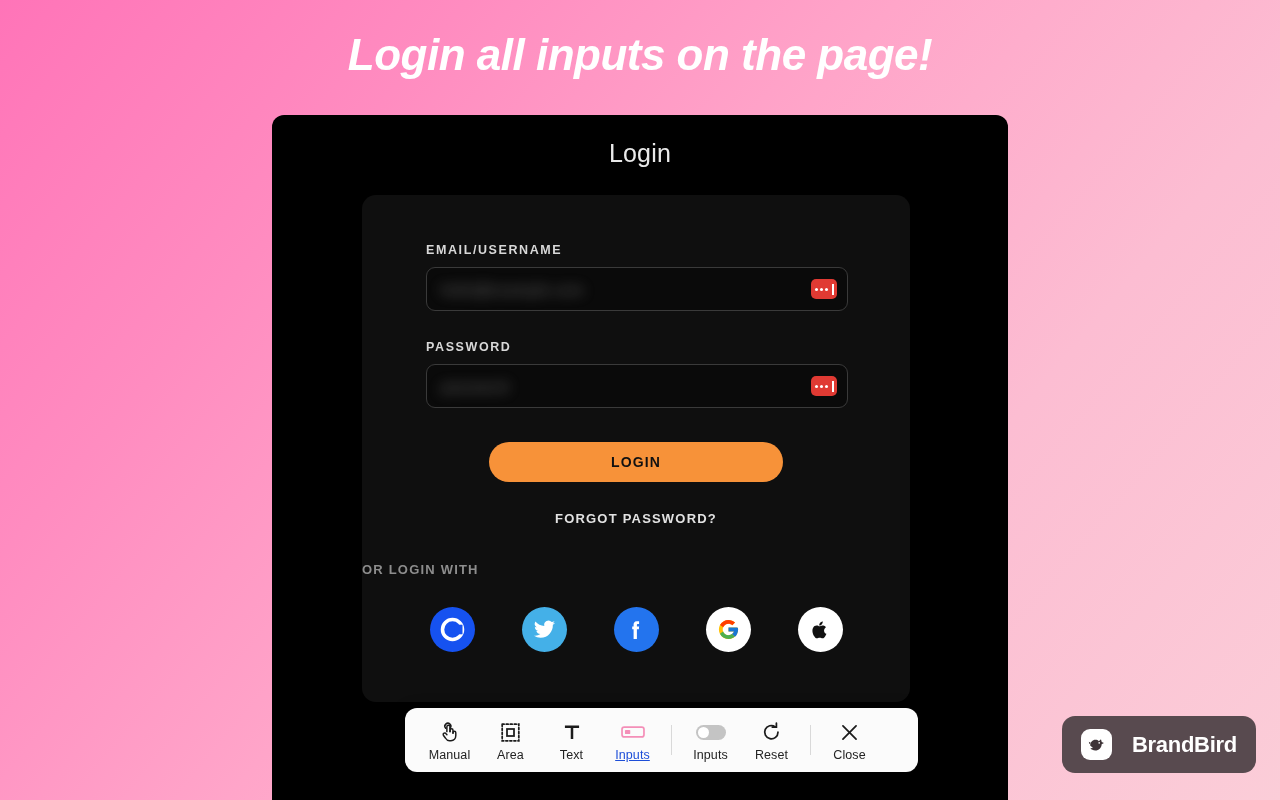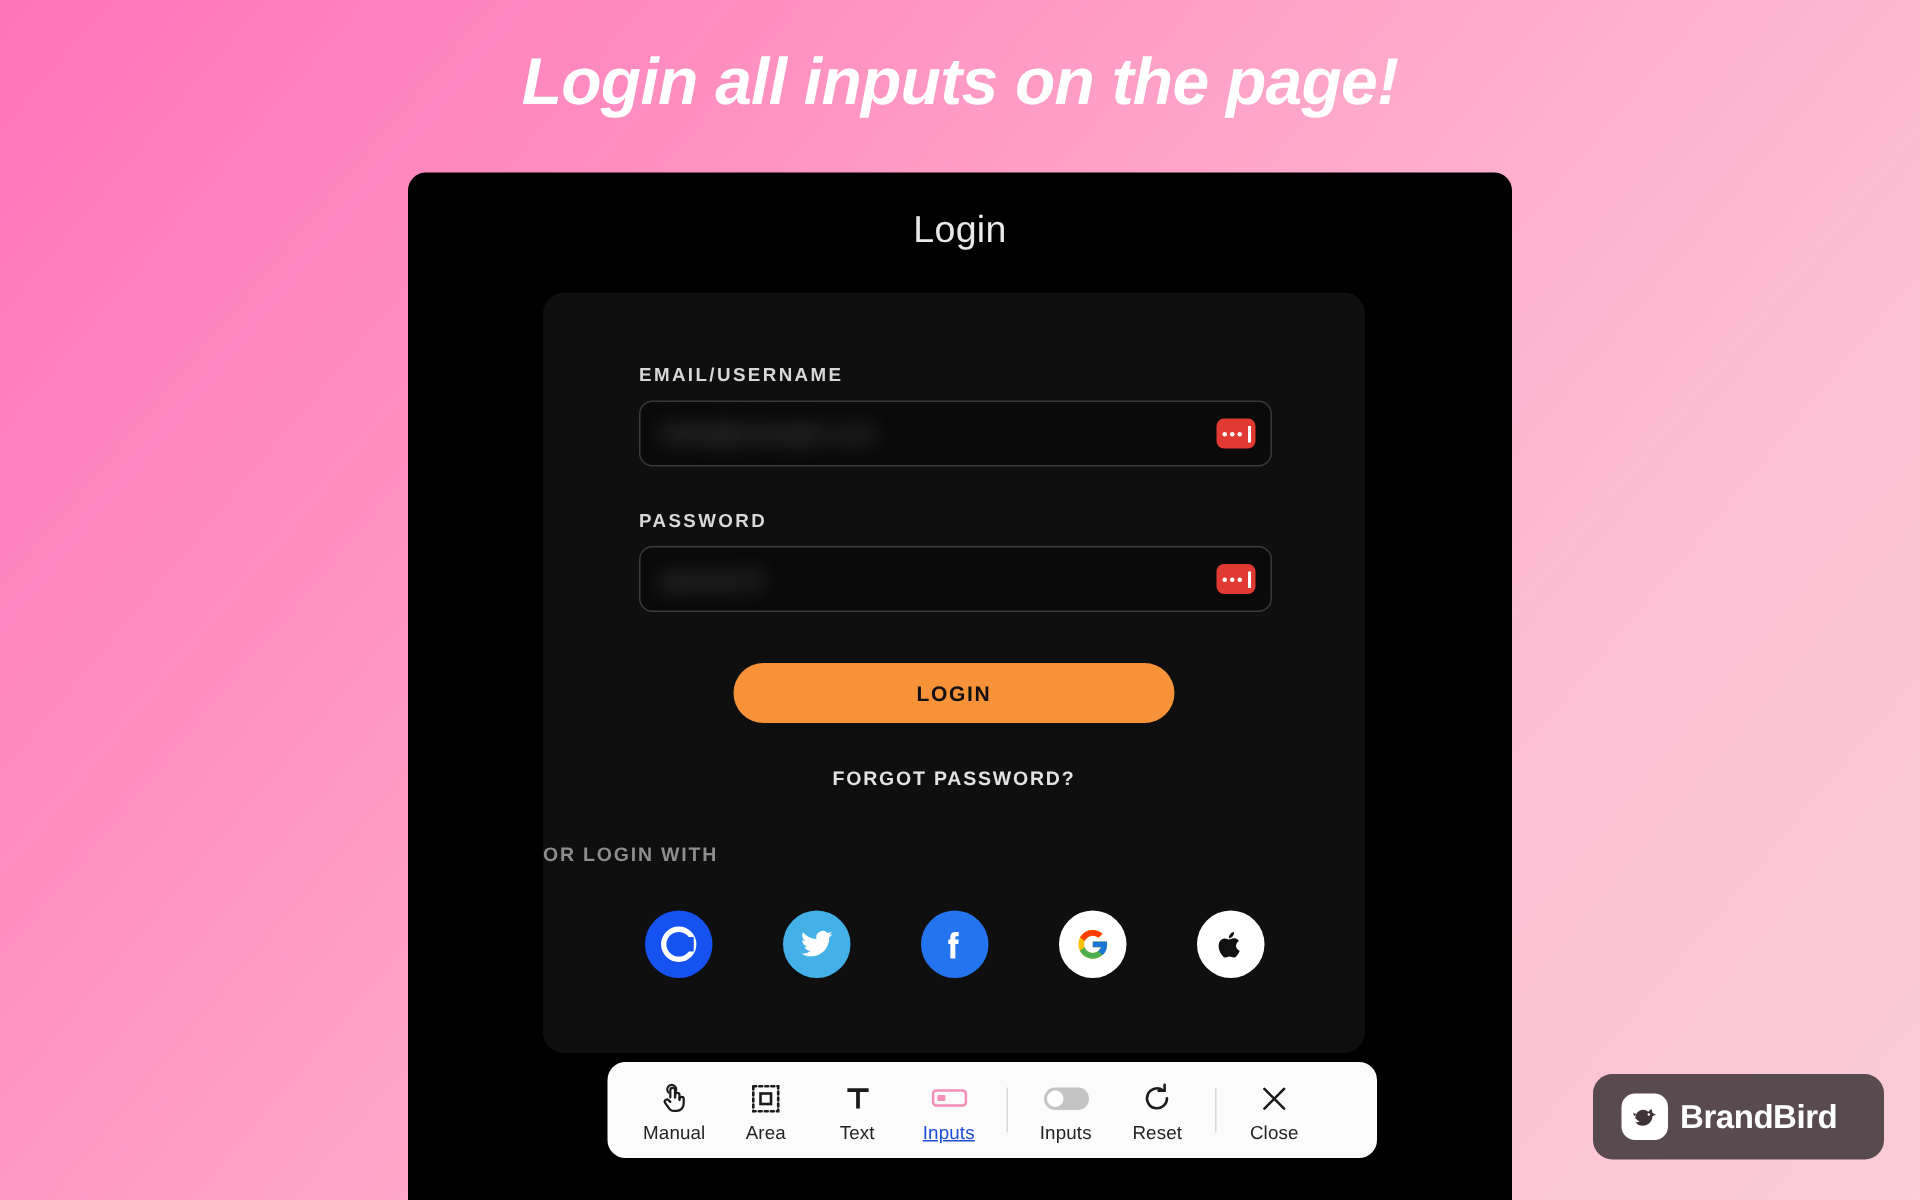--- a/index.html
+++ b/index.html
@@ -228,21 +228,21 @@
 
   
   #watermark {
     position: absolute;
     left: 1062px; top: 716px;
     width: 194px; height: 57px;
     background: #584a4f;
     border-radius: 13px;
     display: flex;
     align-items: center;
-    gap: 8px;
+    gap: 20px;
     padding-left: 19px;
   }
   #wm-logo {
     width: 31px; height: 31px;
     background: #ffffff;
     border-radius: 9px;
     display: flex;
     align-items: center;
     justify-content: center;
     flex: none;

